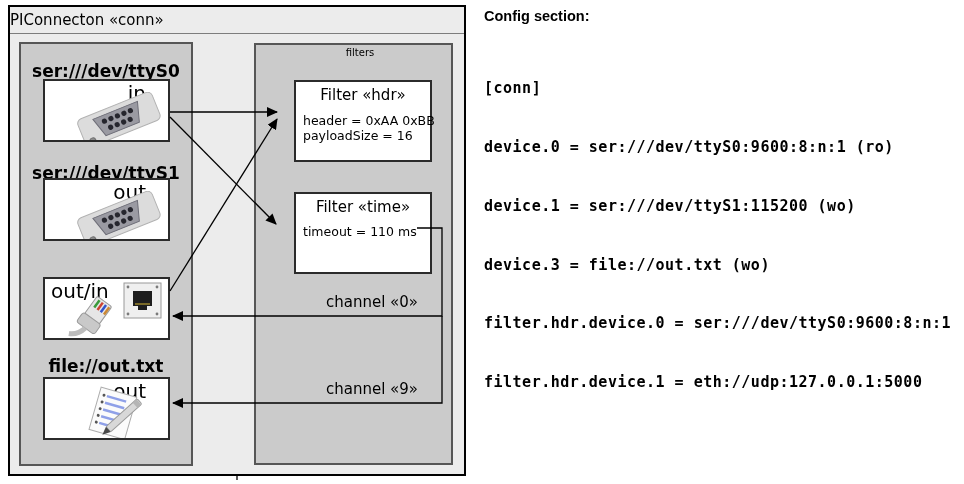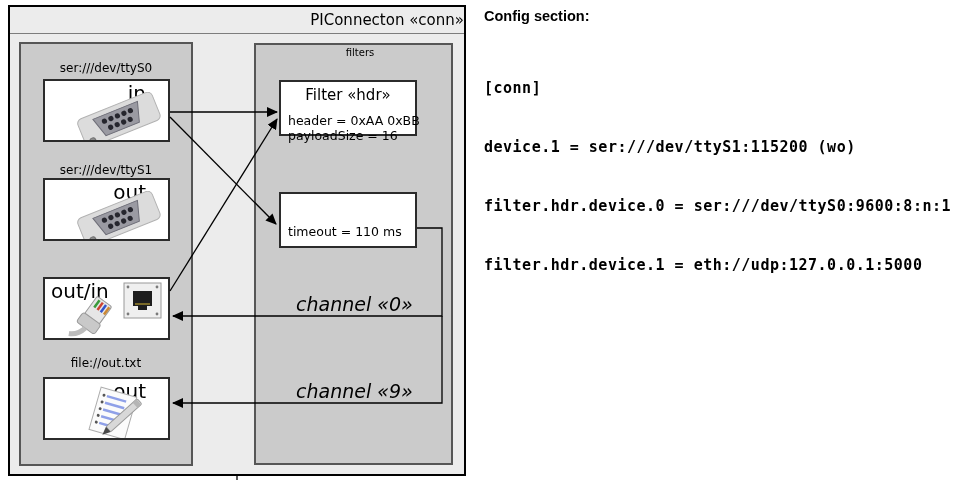--- a/index.html
+++ b/index.html
@@ -3,40 +3,40 @@
 <meta charset="utf-8">
 <style>
   html,body{margin:0;padding:0;background:#ffffff;}
   .page{position:relative;width:964px;height:484px;background:#ffffff;overflow:hidden;
         font-family:"DejaVu Sans", sans-serif;color:#000;}
   .abs{position:absolute;}
   
   .outer-box{left:8px;top:5px;width:458px;height:471px;background:#ececec;
              border:2px solid #000;box-sizing:border-box;}
   .title-bar{left:0;top:0;width:100%;height:26px;border-bottom:1px solid #7d7d7d;
-             text-align:right;line-height:26px;font-size:15px;}
+             text-align:left;line-height:26px;font-size:15px;}
   
   .panel{background:#cbcbcb;border:2px solid #565656;box-sizing:border-box;}
   .devices-panel{left:19px;top:42px;width:174px;height:424px;}
   .filters-panel{left:254px;top:43px;width:199px;height:422px;}
   .filters-title{left:254px;top:47px;width:212px;text-align:center;font-size:10px;}
   
-  .dev-label{left:19px;width:174px;text-align:center;font-size:12px;white-space:nowrap;}
+  .dev-label{left:19px;width:174px;text-align:center;font-size:17px;white-space:nowrap;font-weight:bold;}
   
   .white-box{background:#ffffff;border:2px solid #2b2b2b;box-sizing:border-box;}
   .dev-box{left:43px;width:127px;height:63px;overflow:hidden;}
   .dir-label{font-size:20px;line-height:22px;}
   .dir-center{left:0;top:1px;width:100%;text-align:right;padding-right:22px;box-sizing:border-box;}
   .dir-left{left:6px;top:1px;}
   
-  .filter-box{left:279px;width:138px;height:56px;}
+  .filter-box{left:294px;width:138px;height:82px;}
   .filter-title{left:0;top:4px;width:100%;text-align:center;font-size:15px;}
   .filter-attr{left:7px;font-size:12.5px;line-height:15px;white-space:nowrap;}
   
-  .channel-label{width:122px;font-size:19px;white-space:nowrap;font-style:italic;}
+  .channel-label{width:122px;text-align:right;font-size:15px;white-space:nowrap;}
   
   .overlay{left:0;top:0;pointer-events:none;}
   
   .config-heading{left:484px;top:8px;font-size:14.5px;font-weight:bold;
                   font-family:Liberation Sans, sans-serif;}
   .config-lines{left:484px;top:40px;width:478px;font-family:"DejaVu Sans Mono", monospace;
                 font-size:15px;line-height:19.6px;font-weight:600;letter-spacing:0.5px;
                 white-space:pre;}
   .config-line{height:19.6px;}
 </style>
@@ -151,20 +151,21 @@
   <div class="abs panel filters-panel"></div>
   <div class="abs filters-title">filters</div>
 
   <div class="abs white-box filter-box" style="top:80px">
     <div class="abs filter-title">Filter «hdr»</div>
     <div class="abs filter-attr" style="top:31px">header = 0xAA 0xBB</div>
     <div class="abs filter-attr" style="top:46px">payloadSize = 16</div>
   </div>
 
   <div class="abs white-box filter-box" style="top:192px">
+    <div class="abs filter-title">Filter «time»</div>
     <div class="abs filter-attr" style="top:30px">timeout = 110 ms</div>
   </div>
 
   <div class="abs channel-label" style="left:296px;top:293px">channel «0»</div>
   <div class="abs channel-label" style="left:296px;top:380px">channel «9»</div>
 
   <svg class="abs overlay" width="964" height="484">
     <defs>
       <marker id="arr" markerUnits="userSpaceOnUse" markerWidth="12" markerHeight="10" refX="10" refY="5" orient="auto">
         <path d="M0,0 L11,5 L0,10 z" fill="#000"></path>
@@ -176,21 +177,23 @@
       <line x1="170" y1="291" x2="277" y2="119" marker-end="url(#arr)"></line>
       <polyline points="417,228 442,228 442,316 173,316" marker-end="url(#arr)"></polyline>
       <polyline points="442,316 442,403 173,403" marker-end="url(#arr)"></polyline>
       <line x1="237" y1="475" x2="237" y2="480"></line>
     </g>
   </svg>
 
   <div class="abs config-heading">Config section:</div>
   <div class="abs config-lines">
     <div class="config-line">[conn]</div>
+    <div class="config-line">device.0 = ser:///dev/ttyS0:9600:8:n:1 (ro)</div>
     <div class="config-line">device.1 = ser:///dev/ttyS1:115200 (wo)</div>
+    <div class="config-line">device.3 = file://out.txt (wo)</div>
     <div class="config-line">filter.hdr.device.0 = ser:///dev/ttyS0:9600:8:n:1</div>
     <div class="config-line">filter.hdr.device.1 = eth://udp:127.0.0.1:5000</div>
     
     
     
     
     
     
     
     

